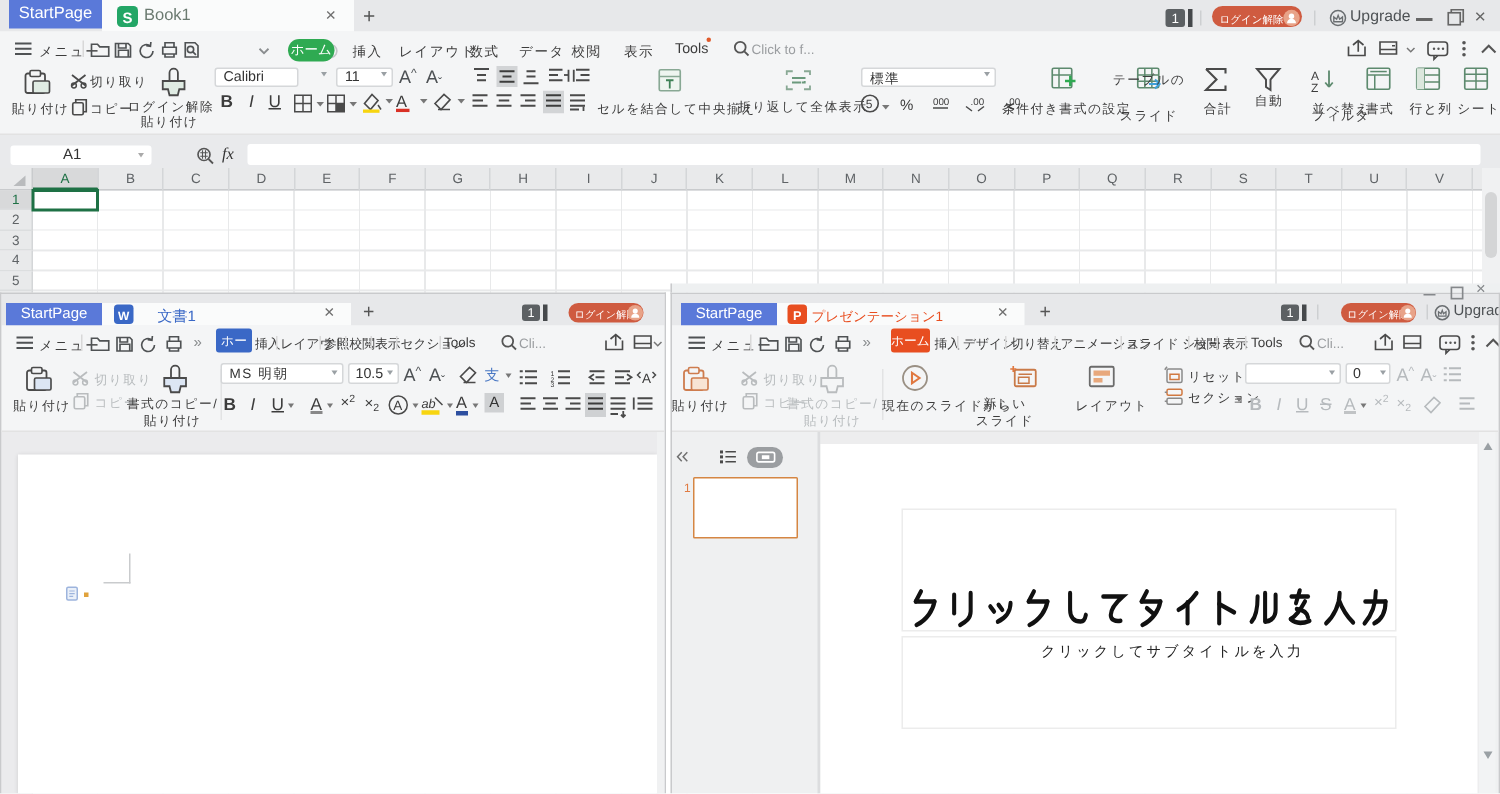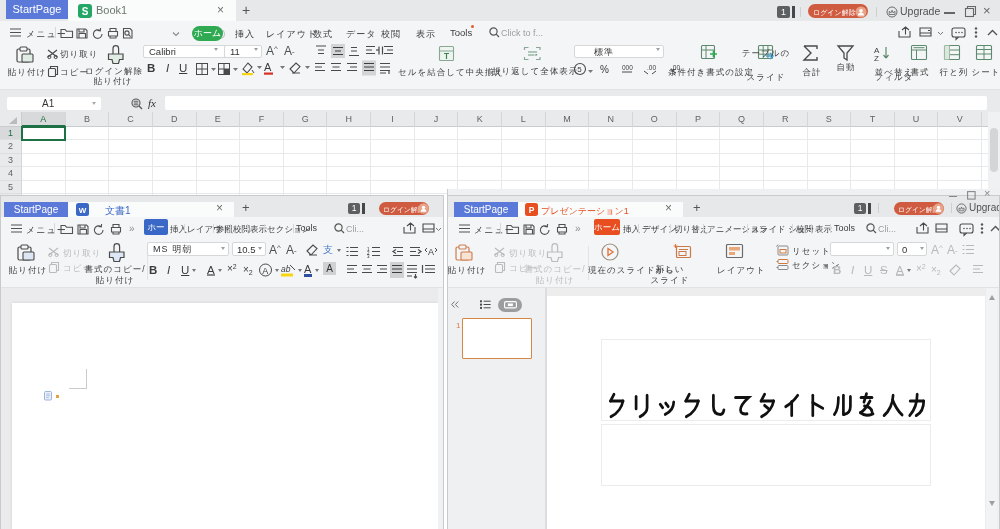--- a/index.html
+++ b/index.html
@@ -136,21 +136,21 @@
       <path d="M2.5 2.5 V0.5 h7 v8 h-2" fill="none" stroke="#4a4a4a" stroke-width="1.1"></path>
     </svg>
   <div class="lbl tofu2" style="left:60px;top:67px">コピー</div>
   <svg style="left:106px;top:46px" width="20" height="18">
       <path d="M7 8 V2.5 a2.8 2.8 0 0 1 5.6 0 V8" fill="none" stroke="#4a4a4a" stroke-width="1.2"></path>
       <path d="M2.5 8 h14.5 v5.5 h-3.5 l-1 4 h-5.5 l-1 -4 h-3.5 z" fill="#e0ece4" stroke="#4a4a4a" stroke-width="1.2"></path>
     </svg>
   <div class="lblc tofu2" style="left:85px;top:66px;width:56px">ログイン解除</div>
   <div class="lblc tofu2" style="left:85px;top:76px;width:56px">貼り付け</div>
 
-  <div class="combo" style="left:143px;top:45px;width:91px;height:13px;line-height:12px;padding-left:5px">Calibri</div>
+  <div class="combo" style="left:143px;top:45px;width:56px;height:13px;line-height:12px;padding-left:5px">Calibri</div>
   <div class="ab" style="left:214px;top:48px;width:0;height:0;border-left:2.5px solid transparent;border-right:2.5px solid transparent;border-top:3px solid #9aa0a4"></div>
   <div class="combo" style="left:224px;top:45px;width:38px;height:13px;line-height:12px;padding-left:5px">11</div>
   <div class="ab" style="left:254px;top:48px;width:0;height:0;border-left:2.5px solid transparent;border-right:2.5px solid transparent;border-top:3px solid #9aa0a4"></div>
   <div class="ab" style="left:266px;top:44px;font-size:12px;color:#4d5154">A<span style="font-size:8px;vertical-align:4px">^</span></div>
   <div class="ab" style="left:284px;top:44px;font-size:12px;color:#4d5154">A<span style="font-size:8px;vertical-align:-2px">ˇ</span></div>
   <div class="ab" style="left:147px;top:62px;font-size:11.5px;font-weight:bold;color:#3c3c3c">B</div>
   <div class="ab" style="left:166px;top:62px;font-size:11.5px;font-style:italic;color:#3c3c3c">I</div>
   <div class="ab" style="left:179px;top:62px;font-size:11.5px;text-decoration:underline;color:#3c3c3c">U</div>
   <svg style="left:196px;top:63px" width="20" height="12">
       <rect x="0.5" y="0.5" width="11" height="11" fill="none" stroke="#4a4a4a"></rect>
@@ -224,21 +224,21 @@
       <path d="M0.5 5 h14" stroke="#88a894"></path>
       <path d="M7.5 7 v6 M5 7.5 h5" stroke="#3f8257" stroke-width="1.2"></path>
     </svg>
   <div class="lblc tofu2" style="left:398px;top:67px;width:104px">セルを結合して中央揃え</div>
   <svg style="left:524px;top:46px" width="18" height="17">
       <path d="M0.5 4 V1.5 h4 M12 1.5 h4 v2.5 M16 11 v2.5 h-4 M4.5 13.5 h-4 V11" fill="none" stroke="#88a894" stroke-width="1.2"></path>
       <path d="M4 6 h9 M4 9 h6 M10.5 9 h2 v-1" stroke="#6b9a7d" stroke-width="1.2" fill="none"></path>
     </svg>
   <div class="lblc tofu2" style="left:492px;top:66px;width:84px">折り返して全体表示</div>
 
-  <div class="combo tofu2" style="left:574px;top:45px;width:90px;height:13px;line-height:12px;padding-left:19px;font-size:9px">標準</div>
+  <div class="combo tofu2" style="left:574px;top:45px;width:90px;height:13px;line-height:12px;padding-left:5px;font-size:9px">標準</div>
   <div class="ab" style="left:656px;top:48px;width:0;height:0;border-left:2.5px solid transparent;border-right:2.5px solid transparent;border-top:3px solid #9aa0a4"></div>
   <svg style="left:574px;top:63px" width="120" height="15">
     <circle cx="6" cy="6" r="5.5" fill="none" stroke="#4a4a4a" stroke-width="1.1"></circle>
       <text x="3.2" y="9" font-size="8" fill="#3c3c3c">5</text>
     <path d="M14 10 l2.5 3 2.5-3" fill="#777" transform="translate(0,-3)"></path>
     <g fill="#3c3c3c">
         <text x="26" y="10" font-size="10">%</text>
       </g>
     <text x="48" y="7" font-size="6.5" fill="#3c3c3c">000</text>
       <path d="M48 9 h10" stroke="#4a4a4a"></path>
@@ -821,20 +821,21 @@
         <path d="M12 3 C12 10 8 17 3 21" fill="none" stroke="#111" stroke-width="2.7" stroke-linecap="round"></path>
         <path d="M11.5 7 C14 13 17 17 21 20.5" fill="none" stroke="#111" stroke-width="2.7" stroke-linecap="round"></path>
       </g>
       <g transform="translate(301.2,0) scale(1,1.12)">
         <path d="M4 8 H17.5" fill="none" stroke="#111" stroke-width="2.7" stroke-linecap="round"></path>
         <path d="M11 2 C11 9 8.5 16 3.5 21" fill="none" stroke="#111" stroke-width="2.7" stroke-linecap="round"></path>
         <path d="M17.5 8 C17.5 14 15.5 18.5 10 21" fill="none" stroke="#111" stroke-width="2.7" stroke-linecap="round"></path>
       </g>
     </svg>
 
+  <div class="ab" style="left:246px;top:232px;width:200px;font-size:9.5px;letter-spacing:2px;color:#222">クリックしてサブタイトルを入力</div>
 
   <div class="ab" style="left:538px;top:92px;width:11px;height:242px;background:#f2f3f4"></div>
   <svg style="left:541px;top:99px" width="6" height="5">
       <path d="M3 0 L6 5 H0 z" fill="#9aa0a4"></path>
     </svg>
   <svg style="left:541px;top:305px" width="6" height="5">
       <path d="M3 5 L6 0 H0 z" fill="#9aa0a4"></path>
     </svg>
 </div>
 

